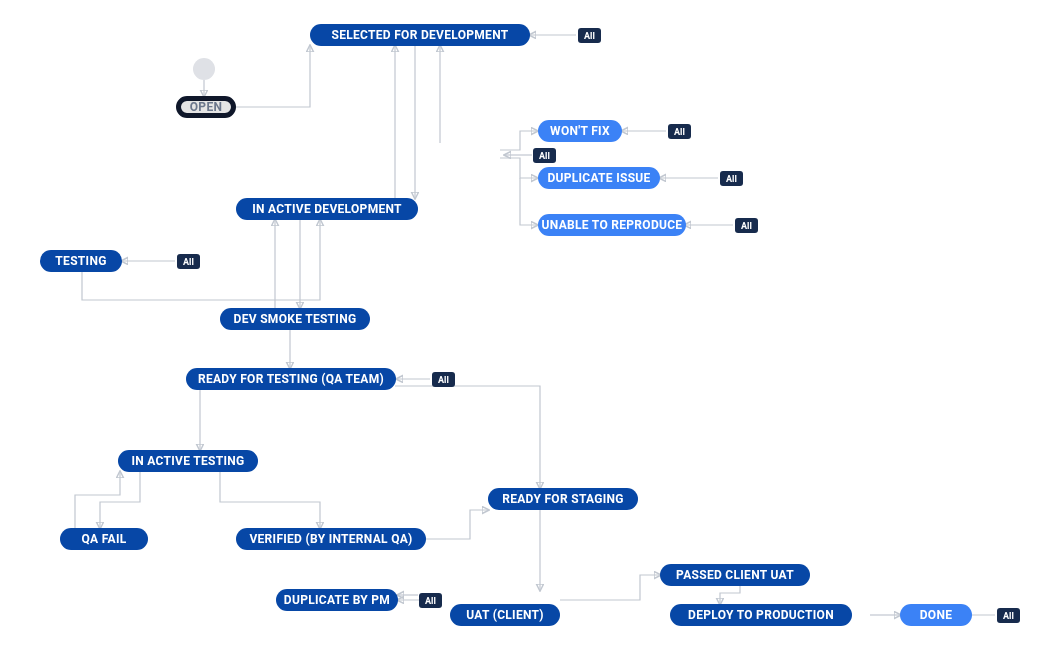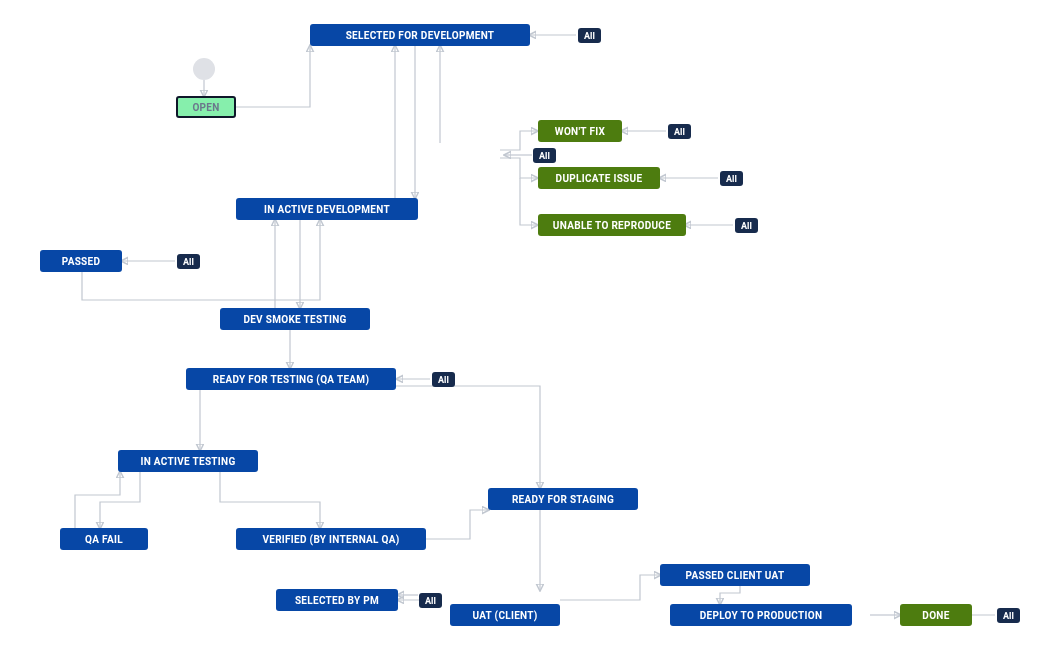--- a/index.html
+++ b/index.html
@@ -1,20 +1,20 @@
 <!DOCTYPE html>
 <html><head>
 <meta charset="utf-8">
 <style>
 html,body{margin:0;padding:0;width:1044px;height:648px;background:#fff;font-family:-apple-system,BlinkMacSystemFont,"Segoe UI",Roboto,Arial,sans-serif;overflow:hidden}
 .canvas{position:relative;width:1044px;height:648px}
-.node{position:absolute;display:flex;align-items:center;justify-content:center;padding:0 10px;height:22px;font-size:10px;font-weight:700;letter-spacing:.3px;border-radius:3px;white-space:nowrap;box-sizing:border-box}
+.node{position:absolute;display:flex;align-items:center;justify-content:center;padding:0 10px;height:22px;font-size:12px;font-weight:700;letter-spacing:.3px;border-radius:11px;white-space:nowrap;box-sizing:border-box}
 .node.blue{background:#0747a6;color:#fff}
-.node.green{background:#4d7c0f;color:#fff}
-.node.grey{background:#86efac;color:#6b778c;border:2px solid #0f172a}
+.node.green{background:#3b82f6;color:#fff}
+.node.grey{background:#e5e5e5;color:#6b778c;border:5px solid #0f172a}
 .badge{position:absolute;display:flex;align-items:center;justify-content:center;padding:0 6px;height:15px;font-size:9px;font-weight:700;border-radius:3px;background:#172b4d;color:#fff;white-space:nowrap}
 .start-dot{position:absolute;width:22px;height:22px;border-radius:50%;background:#dfe1e6}
 svg.edges{position:absolute;left:0;top:0;width:1044px;height:648px;pointer-events:none}
 svg.edges path{fill:none;stroke:#c1c7d0;stroke-width:1.2}
 </style>
 </head>
 <body>
 
 <div class="canvas">
 
@@ -116,21 +116,21 @@
 <div class="node green" style="left:538px;top:214px;width:148px">
       <span>UNABLE TO REPRODUCE</span>
     </div>
 <div class="badge" style="left:735px;top:218px">All</div>
 
 <div class="node blue" style="left:236px;top:198px;width:182px">
       <span>IN ACTIVE DEVELOPMENT</span>
     </div>
 
 <div class="node blue" style="left:40px;top:250px;width:82px">
-      <span>PASSED</span>
+      <span>TESTING</span>
     </div>
 <div class="badge" style="left:177px;top:254px">All</div>
 
 <div class="node blue" style="left:220px;top:308px;width:150px">
       <span>DEV SMOKE TESTING</span>
     </div>
 
 <div class="node blue" style="left:186px;top:368px;width:210px">
       <span>READY FOR TESTING (QA TEAM)</span>
     </div>
@@ -150,21 +150,21 @@
 
 <div class="node blue" style="left:488px;top:488px;width:150px">
       <span>READY FOR STAGING</span>
     </div>
 
 <div class="node blue" style="left:660px;top:564px;width:150px">
       <span>PASSED CLIENT UAT</span>
     </div>
 
 <div class="node blue" style="left:276px;top:589px;width:122px">
-      <span>SELECTED BY PM</span>
+      <span>DUPLICATE BY PM</span>
     </div>
 <div class="badge" style="left:419px;top:593px">All</div>
 
 <div class="node blue" style="left:450px;top:604px;width:110px">
       <span>UAT (CLIENT)</span>
     </div>
 
 <div class="node blue" style="left:670px;top:604px;width:182px">
       <span>DEPLOY TO PRODUCTION</span>
     </div>

